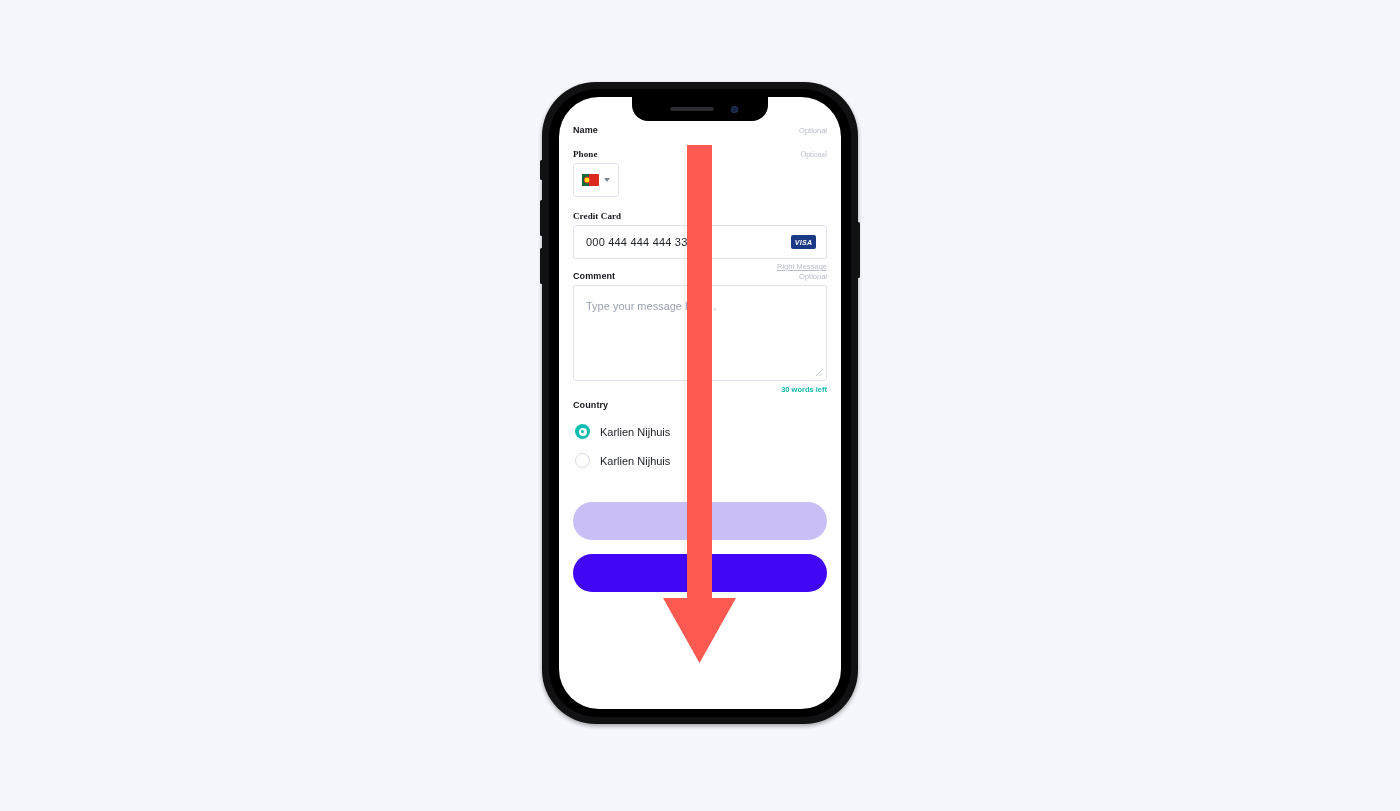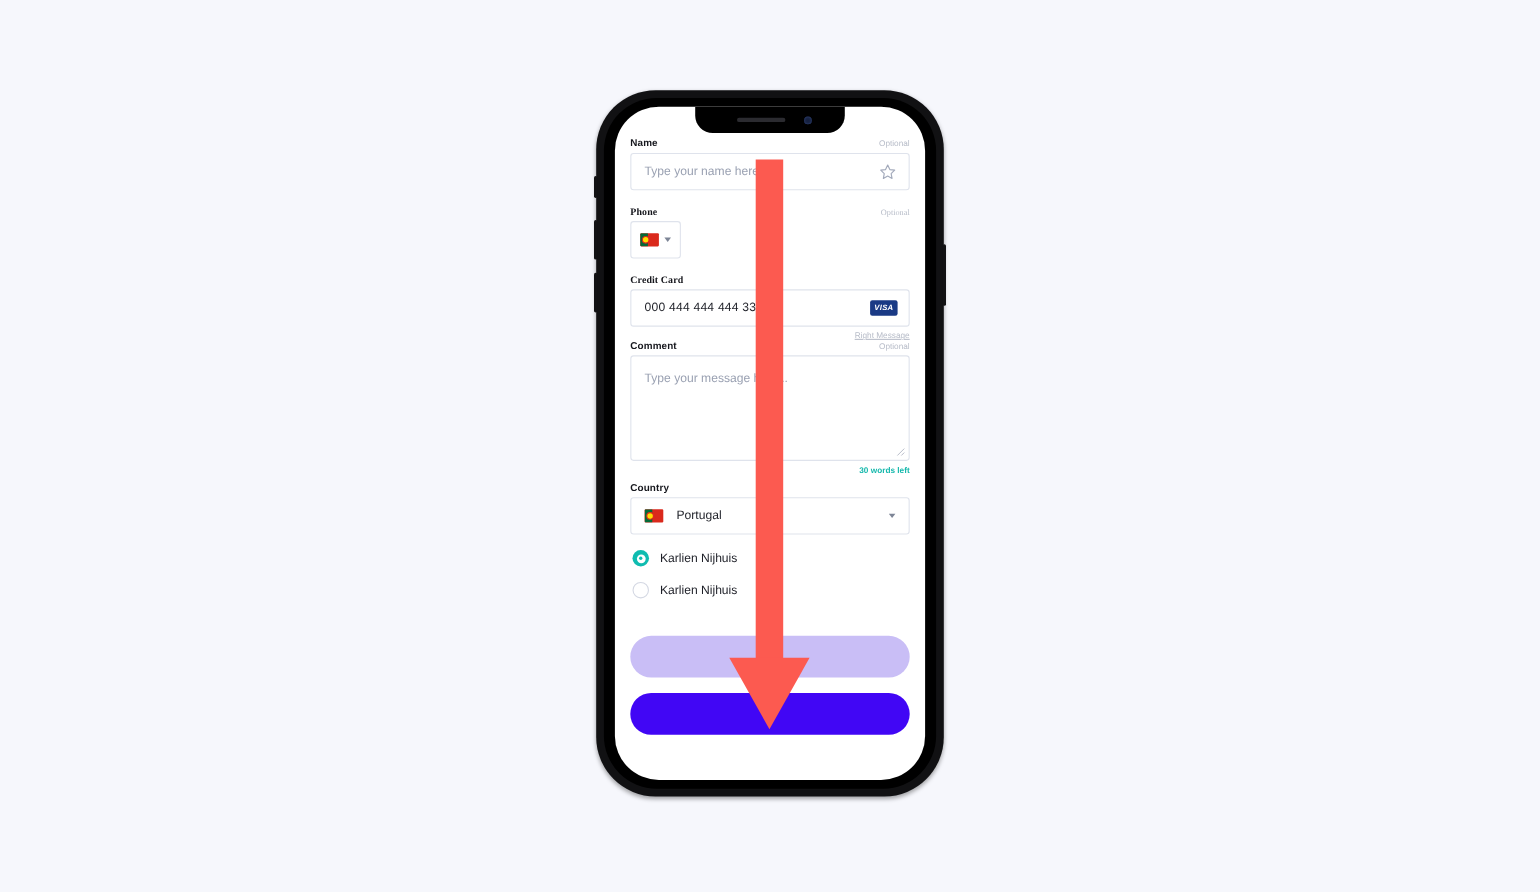--- a/index.html
+++ b/index.html
@@ -367,26 +367,20 @@
         <div class="notch-speaker"></div>
         <div class="notch-camera"></div>
       </div>
 
       <div class="form">
 
         <div class="row-label">
           <span class="label">Name</span>
           <span class="optional">Optional</span>
         </div>
-        <div class="field">
-          <span class="field-text">Type your name here</span>
-          <svg class="star-icon" viewBox="0 0 24 24" fill="none" stroke="#a3aabb" stroke-width="1.6">
-            <polygon points="12,3 14.9,9.2 21.5,10 16.7,14.7 17.9,21.3 12,18.1 6.1,21.3 7.3,14.7 2.5,10 9.1,9.2" stroke-linejoin="round"></polygon>
-          </svg>
-        </div>
 
         <div class="row-label mt14">
           <span class="label">Phone</span>
           <span class="optional">Optional</span>
         </div>
         <div class="phone-row">
           <div class="cc-box">
             <span class="flag">
               <span class="green"></span>
                 <span class="crest"></span>
@@ -413,28 +407,20 @@
           <svg class="resize-handle" viewBox="0 0 10 10" stroke="#b7bcc8" stroke-width="1">
             <line x1="9" y1="2" x2="2" y2="9"></line>
             <line x1="9" y1="6" x2="6" y2="9"></line>
           </svg>
         </div>
         <div class="counter">30 words left</div>
 
         <div class="row-label mt6">
           <span class="label">Country</span>
         </div>
-        <div class="select">
-          <span class="flag">
-            <span class="green"></span>
-              <span class="crest"></span>
-          </span>
-          <span class="select-text">Portugal</span>
-          <span class="caret select-caret"></span>
-        </div>
 
         <div class="radio-row">
           <span class="radio on">
             <span class="ring">
                 <span class="dot"></span>
               </span>
           </span>
           <span class="radio-label">Karlien Nijhuis</span>
         </div>
         <div class="radio-row">

